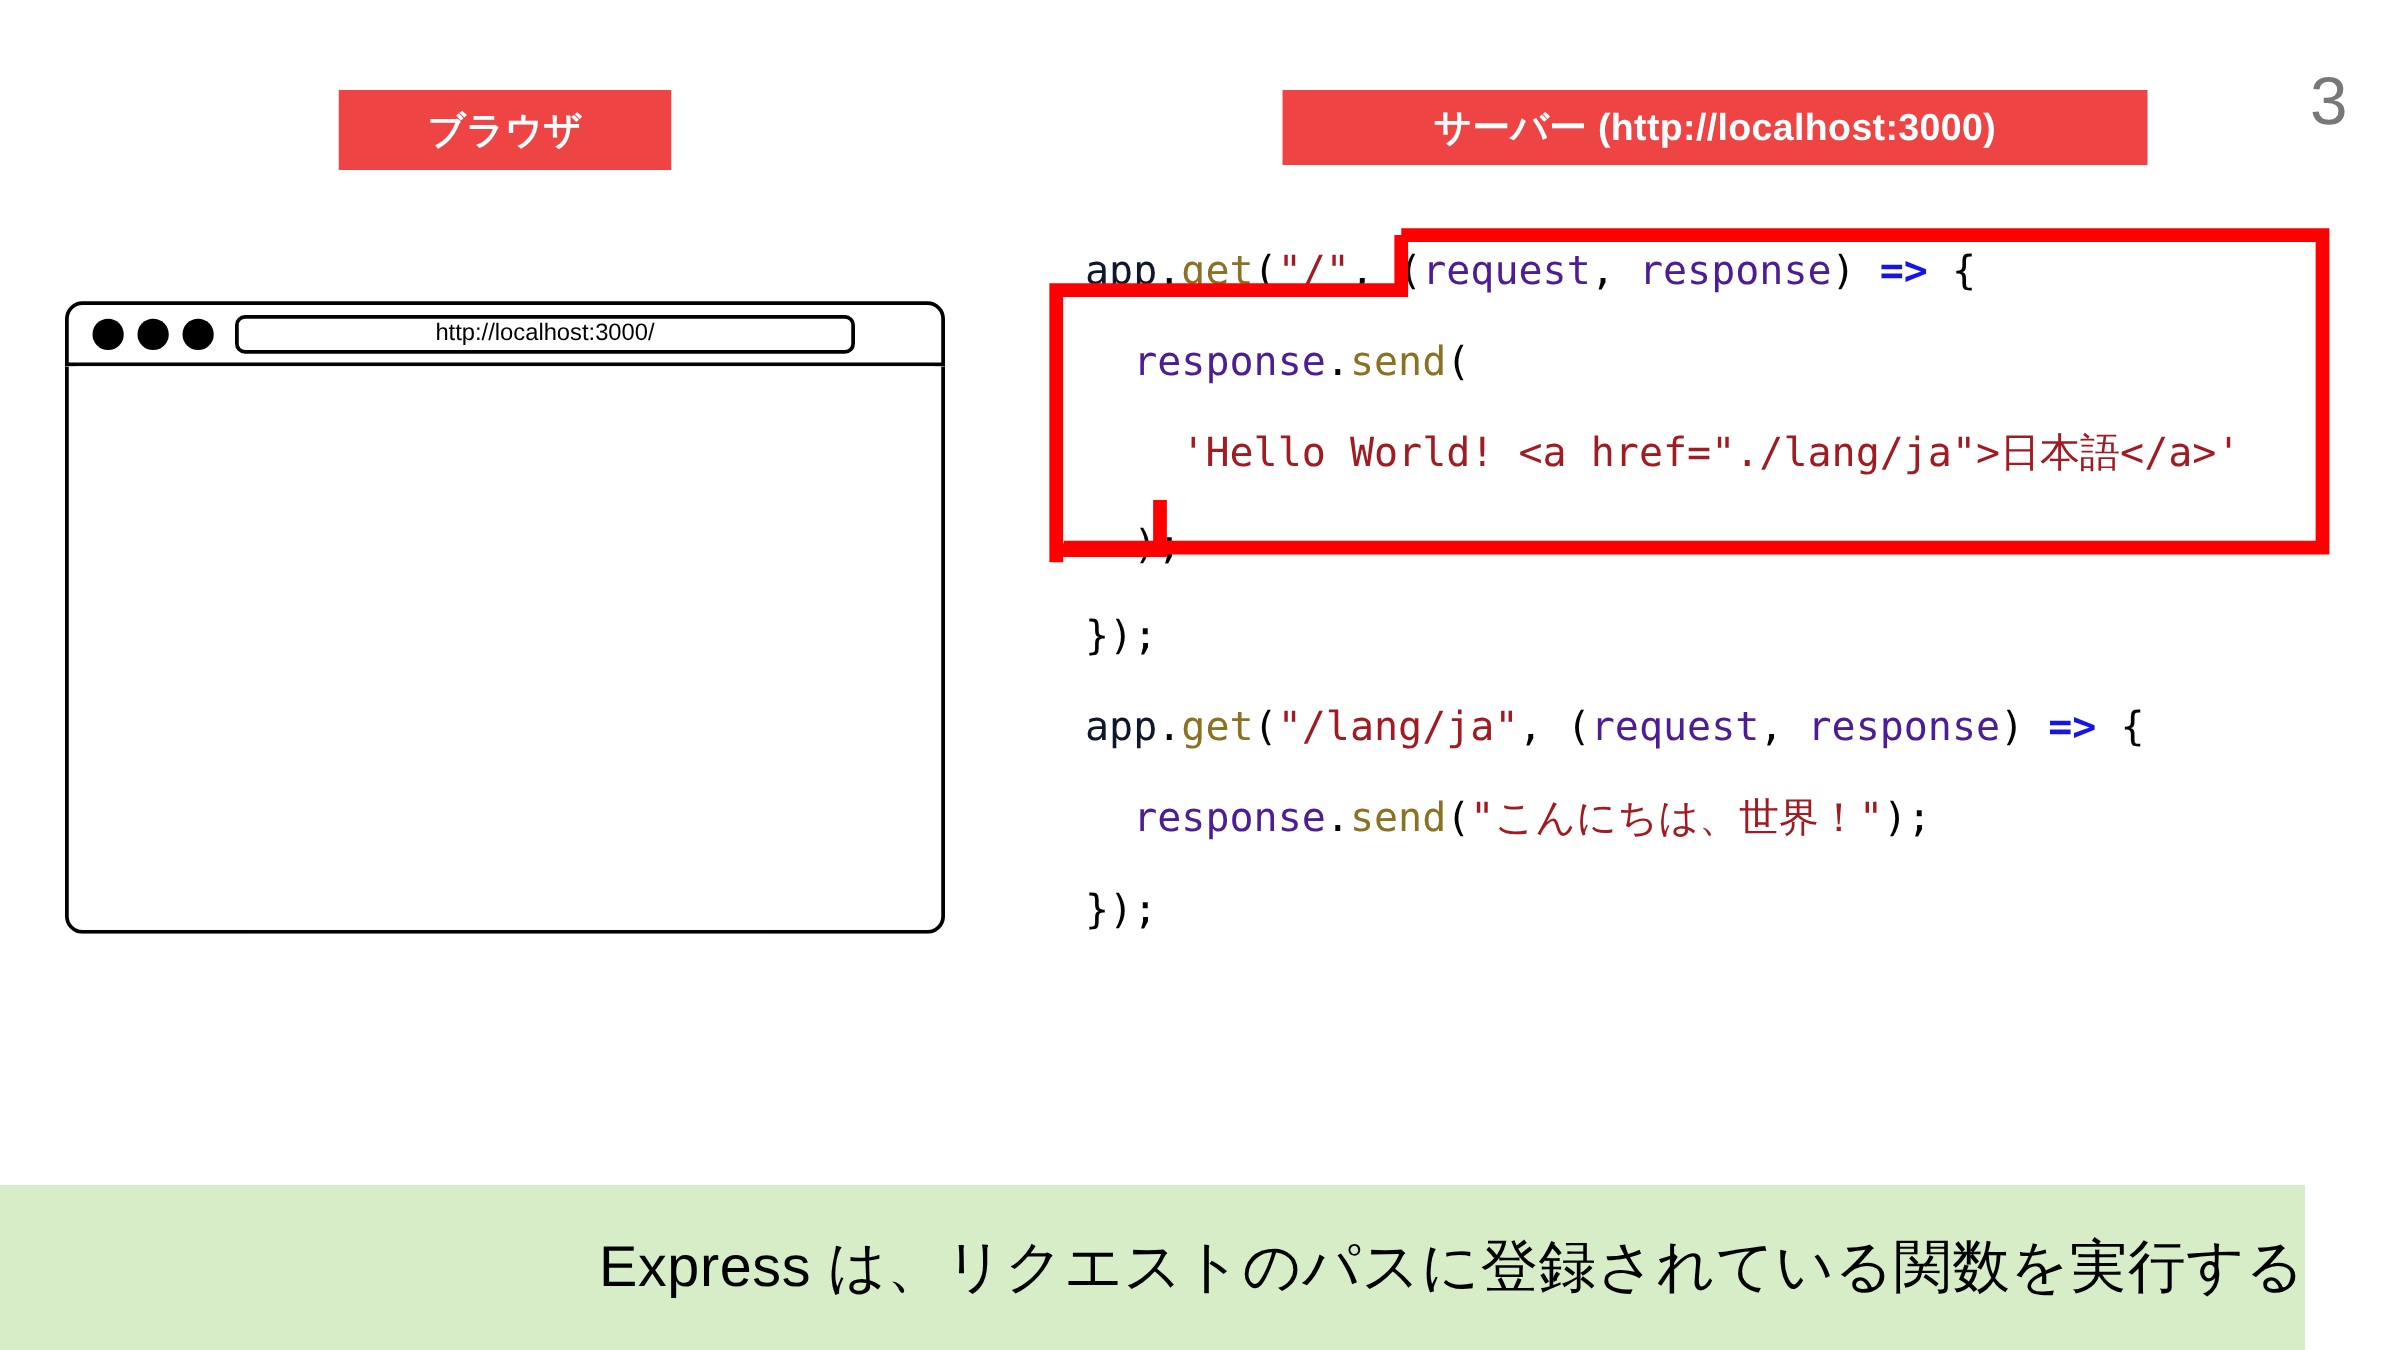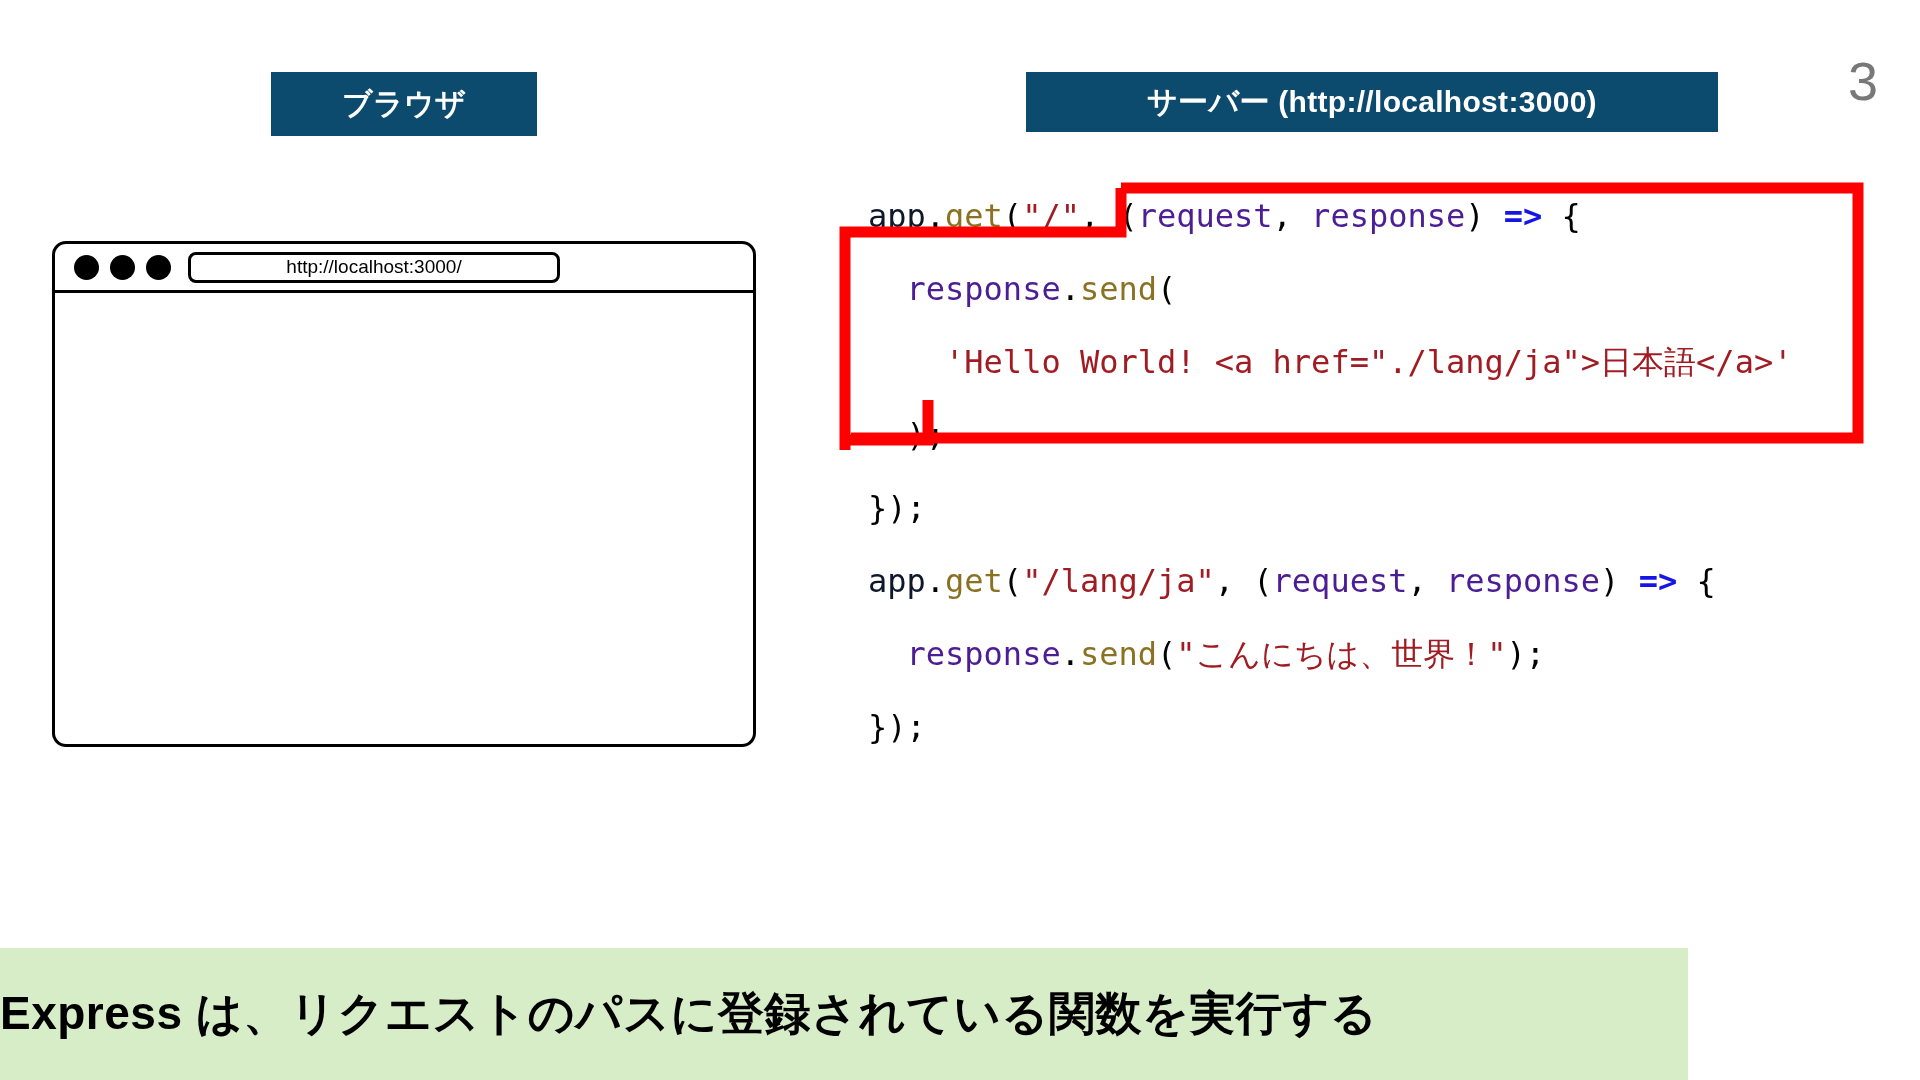--- a/index.html
+++ b/index.html
@@ -23,21 +23,21 @@
     font-size: 54px;
     font-weight: 400;
     color: #787878;
     font-family: "Liberation Sans", sans-serif;
     line-height: 1;
   }
 
   
   .pill {
     position: absolute;
-    background: #0c4a6e;
+    background: #ef4444;
     color: #ffffff;
     font-weight: bold;
     display: flex;
     align-items: center;
     justify-content: center;
     font-family: "Liberation Sans", sans-serif;
     letter-spacing: 0.3px;
   }
   .pill-browser {
     left: 271px;
@@ -81,21 +81,21 @@
     margin-left: 19px;
   }
   .dot {
     width: 25px;
     height: 25px;
     border-radius: 50%;
     background: #000000;
   }
   .urlbar {
     margin-left: 17px;
-    width: 372px;
+    width: 496px;
     height: 31px;
     box-sizing: border-box;
     border: 3px solid #000000;
     border-radius: 8px;
     background: #ffffff;
     display: flex;
     align-items: center;
     justify-content: center;
   }
   .urlbar-text {
@@ -145,27 +145,26 @@
     width: 1030px;
     height: 310px;
     pointer-events: none;
   }
 
   
   .caption {
     position: absolute;
     left: 0;
     bottom: 0;
-    width: 1688px;
+    width: 1844px;
     height: 132px;
     background: #D6EDC8;
     display: flex;
     align-items: center;
-    justify-content: flex-start;
-    font-weight: bold;
+    justify-content: flex-end;
   }
   .caption-text {
     font-size: 46px;
     color: #000000;
     font-family: "Liberation Sans", sans-serif;
     letter-spacing: 0.5px;
   }
 </style>
 </head>
 <body>

